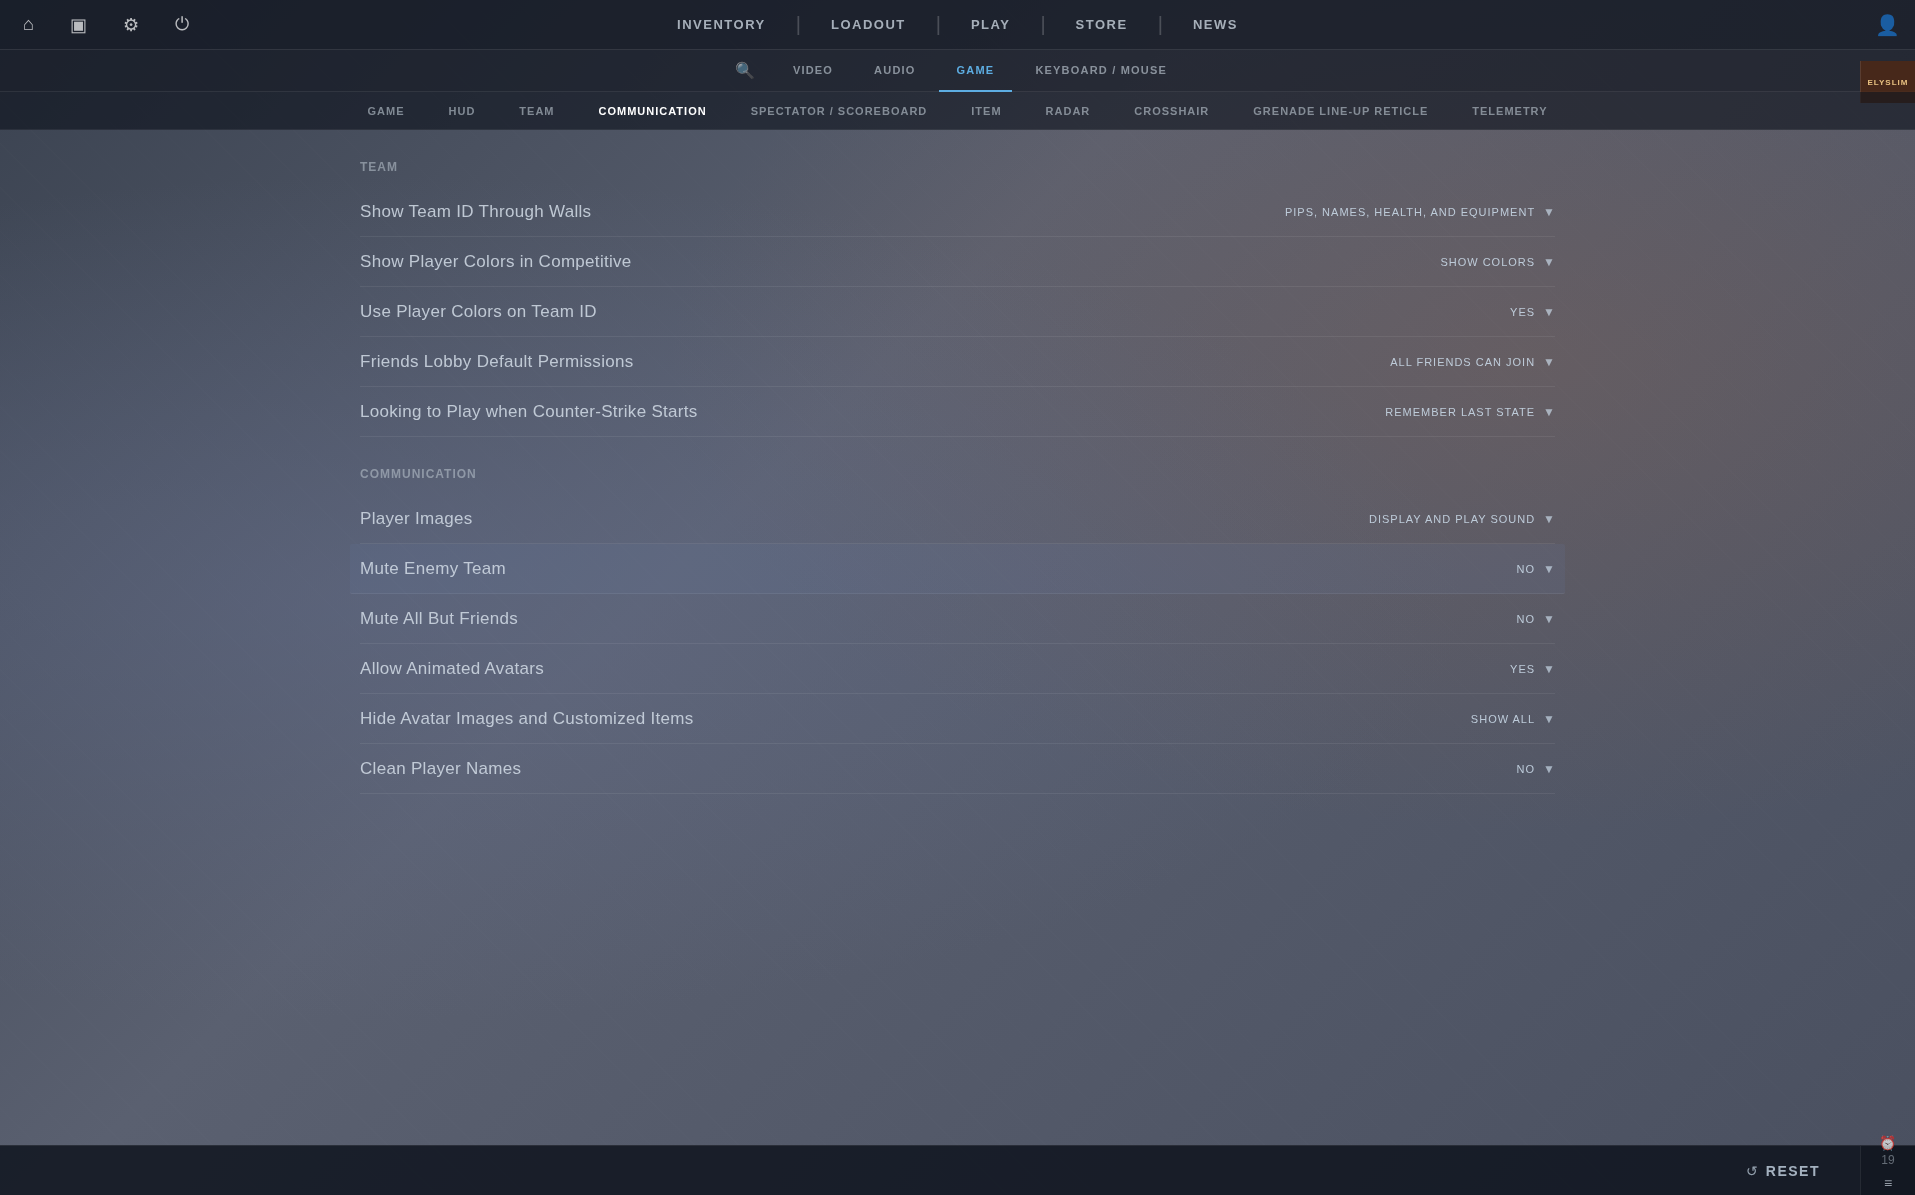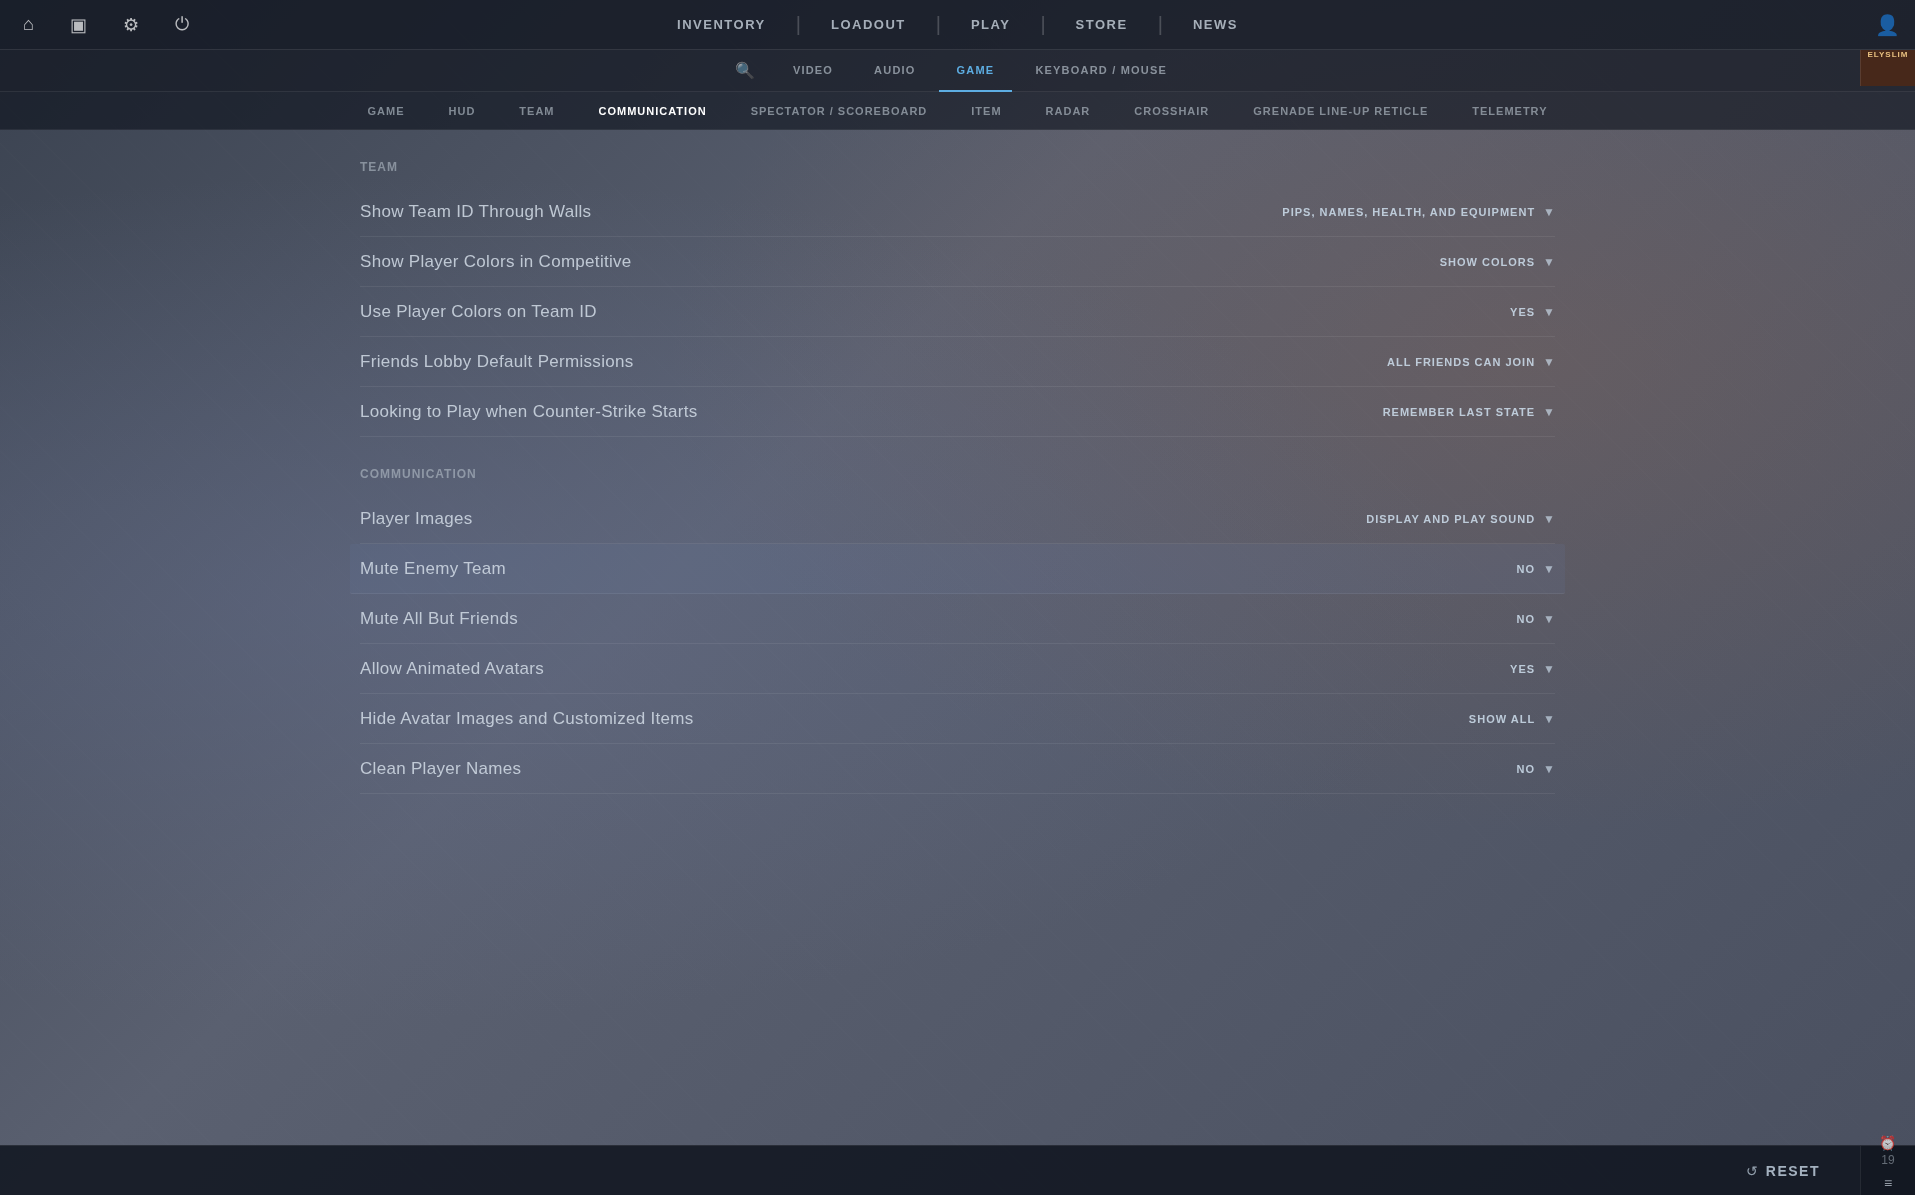--- a/index.html
+++ b/index.html
@@ -136,25 +136,26 @@
     }
 
     .settings-tab.active {
       color: #5dade2;
       border-bottom: 2px solid #5dade2;
     }
 
     .elysium-badge {
       position: absolute;
       right: 0;
-      top: 0;
+      top: 11px;
       width: 55px;
-      height: 36px;
+      height: 42px;
       background: rgba(80,40,20,0.8);
       display: flex;
+      align-items: center;
       justify-content: center;
       border-left: 1px solid rgba(255,255,255,0.1);
     }
 
     .elysium-text {
       color: #e8c080;
       font-size: 8px;
       font-weight: bold;
       letter-spacing: 1px;
       text-transform: uppercase;
@@ -232,21 +233,21 @@
     .setting-value {
       display: flex;
       align-items: center;
       gap: 8px;
       cursor: pointer;
     }
 
     .setting-value-text {
       color: rgba(200,215,230,0.9);
       font-size: 11px;
-      font-weight: bold;
+      font-weight: normal;
       letter-spacing: 1px;
       text-transform: uppercase;
     }
 
     .dropdown-arrow {
       color: rgba(200,215,230,0.7);
       font-size: 12px;
     }
 
     .section-spacer {

